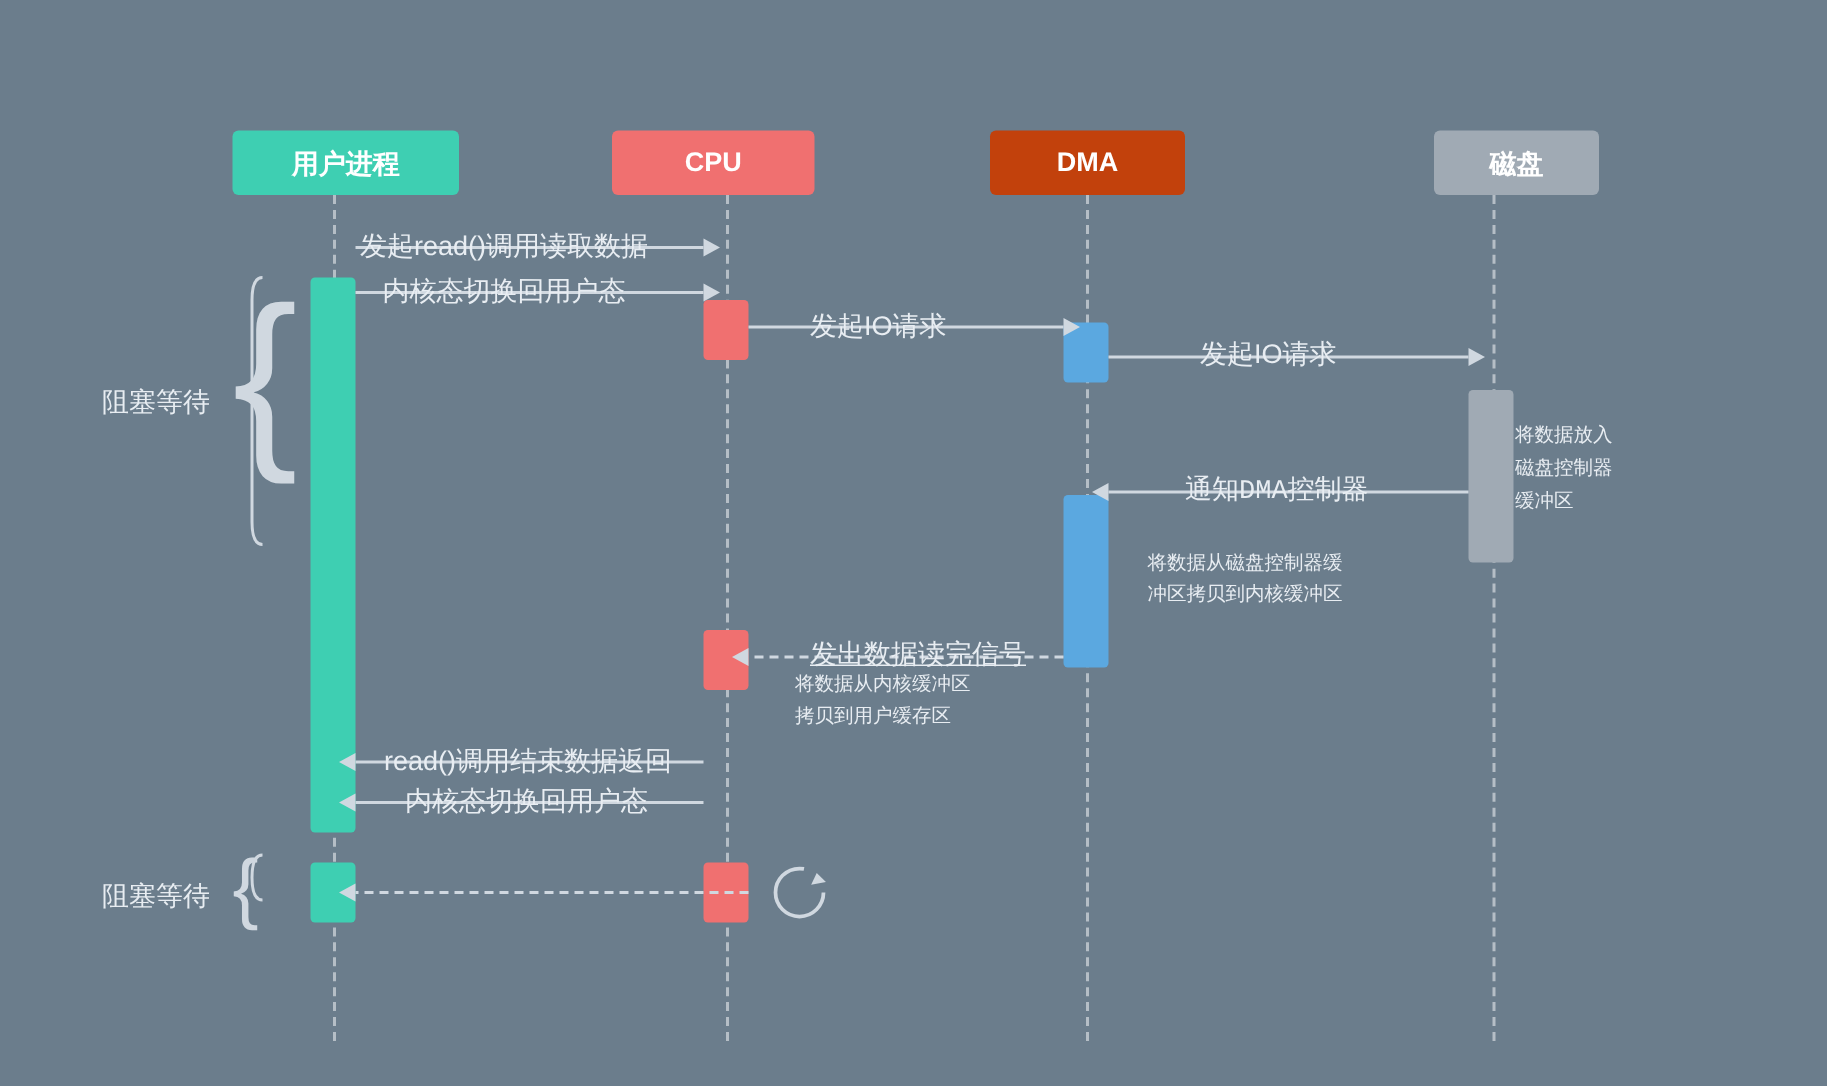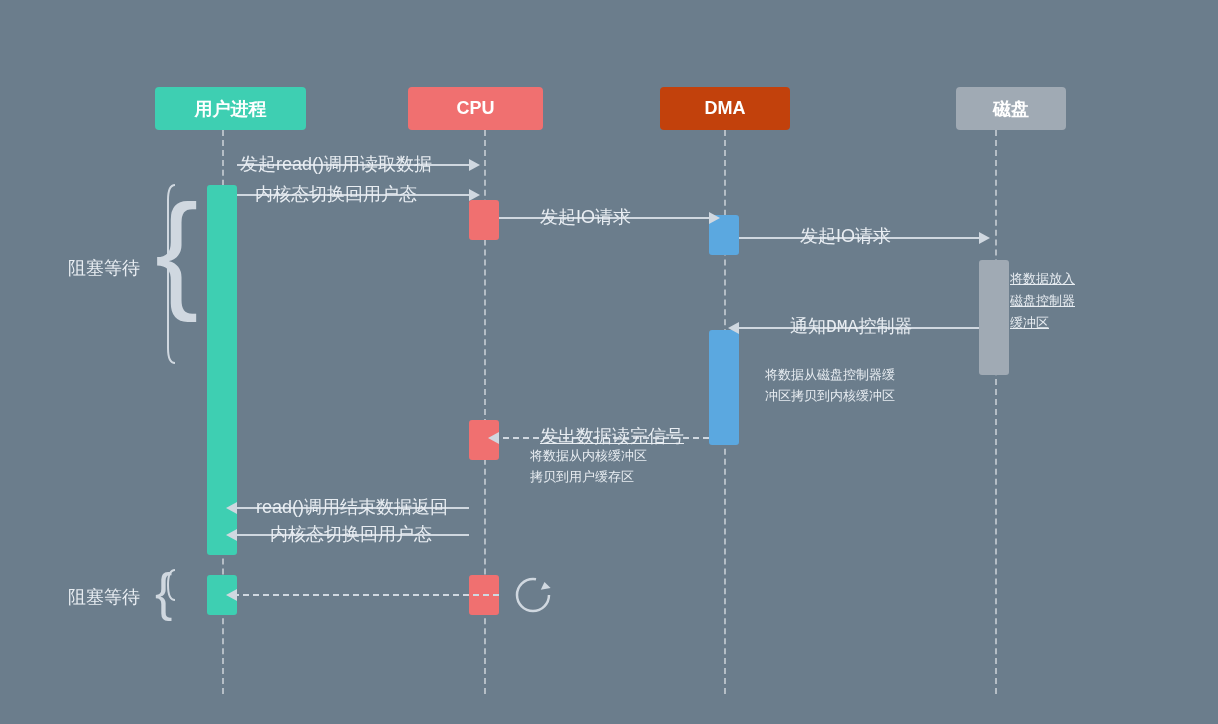--- a/index.html
+++ b/index.html
@@ -149,21 +149,21 @@
 
   <div class="label" style="left:240px; top:152px;">发起read()调用读取数据</div>
   <div class="label" style="left:255px; top:182px;">内核态切换回用户态</div>
   <div class="label" style="left:540px; top:205px;">发起IO请求</div>
   <div class="label" style="left:800px; top:224px;">发起IO请求</div>
   <div class="label" style="left:790px; top:314px;font-family:Liberation Mono, monospace;">通知DMA控制器</div>
   <div class="label" style="left:540px; top:424px;text-decoration:underline;">发出数据读完信号</div>
   <div class="label" style="left:256px; top:495px;">read()调用结束数据返回</div>
   <div class="label" style="left:270px; top:522px;">内核态切换回用户态</div>
 
-  <div class="label-multiline" style="left:1010px; top:268px; line-height:1.7;text-decoration:underline;">将数据放入<br>磁盘控制器<br>缓冲区</div>
+  <div class="label-multiline" style="left:1010px; top:279px; line-height:1.7;">将数据放入<br>磁盘控制器<br>缓冲区</div>
   <div class="label-multiline" style="left:765px; top:365px;">将数据从磁盘控制器缓<br>冲区拷贝到内核缓冲区</div>
   <div class="label-multiline" style="left:498px; top:446px;margin-left:32px;">将数据从内核缓冲区<br>拷贝到用户缓存区</div>
 
   <div class="label" style="left:68px; top:256px;">阻塞等待</div>
   <div class="label" style="left:68px; top:585px;">阻塞等待</div>
 
   <div style="position:absolute; left:155px; top:185px; color:#d0d8e0; font-size:130px; line-height:1; font-weight:100;">{</div>
 
   <div style="position:absolute; left:155px; top:566px; color:#d0d8e0; font-size:52px; line-height:1; font-weight:100;">{</div>
 

